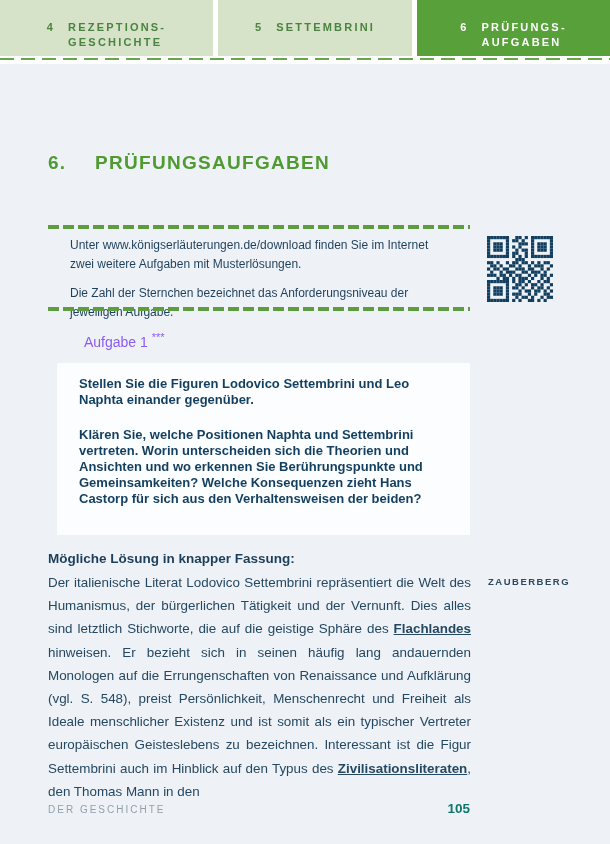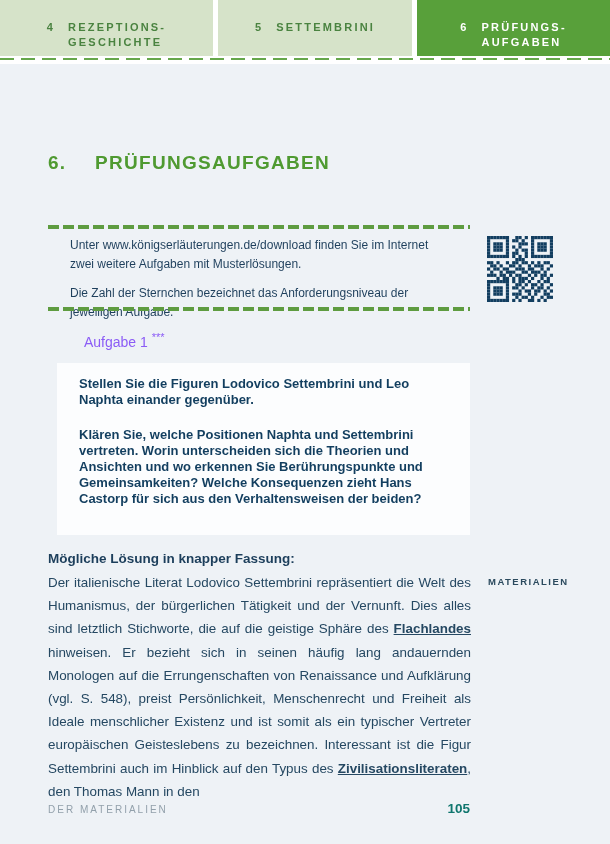--- a/index.html
+++ b/index.html
@@ -352,18 +352,18 @@
     <sup>***</sup>
   </div>
 
   <div class="question-box">
     <p>Stellen Sie die Figuren Lodovico Settembrini und Leo Naphta einander gegenüber.</p>
     <p>Klären Sie, welche Positionen Naphta und Settembrini vertreten. Worin unterscheiden sich die Theorien und Ansichten und wo erkennen Sie Berührungspunkte und Gemeinsamkeiten? Welche Konsequenzen zieht Hans Castorp für sich aus den Verhaltensweisen der beiden?</p>
   </div>
 
   <div class="solution-heading">Mögliche Lösung in knapper Fassung:</div>
   <div class="solution-text"><span>Der italienische Literat Lodovico Settembrini repräsentiert die Welt des Humanismus, der bürgerlichen Tätigkeit und der Vernunft. Dies alles sind letztlich Stichworte, die auf die geistige Sphäre des </span><b>Flachlandes</b><span> hinweisen. Er bezieht sich in seinen häufig lang andauernden Monologen auf die Errungenschaften von Renaissance und Aufklärung (vgl. S. 548), preist Persönlichkeit, Menschenrecht und Freiheit als Ideale menschlicher Existenz und ist somit als ein typischer Vertreter europäischen Geisteslebens zu bezeichnen. Interessant ist die Figur Settembrini auch im Hinblick auf den Typus des </span><b>Zivilisationsliteraten</b><span>, den Thomas Mann in den</span></div>
-  <div class="margin-note">MATERIALIEN</div>
-
-  <div class="footer-title">DER MATERIALIEN</div>
+  <div class="margin-note">ZAUBERBERG</div>
+
+  <div class="footer-title">DER GESCHICHTE</div>
   <div class="footer-page">105</div>
 
 </div>
 
 </body></html>

